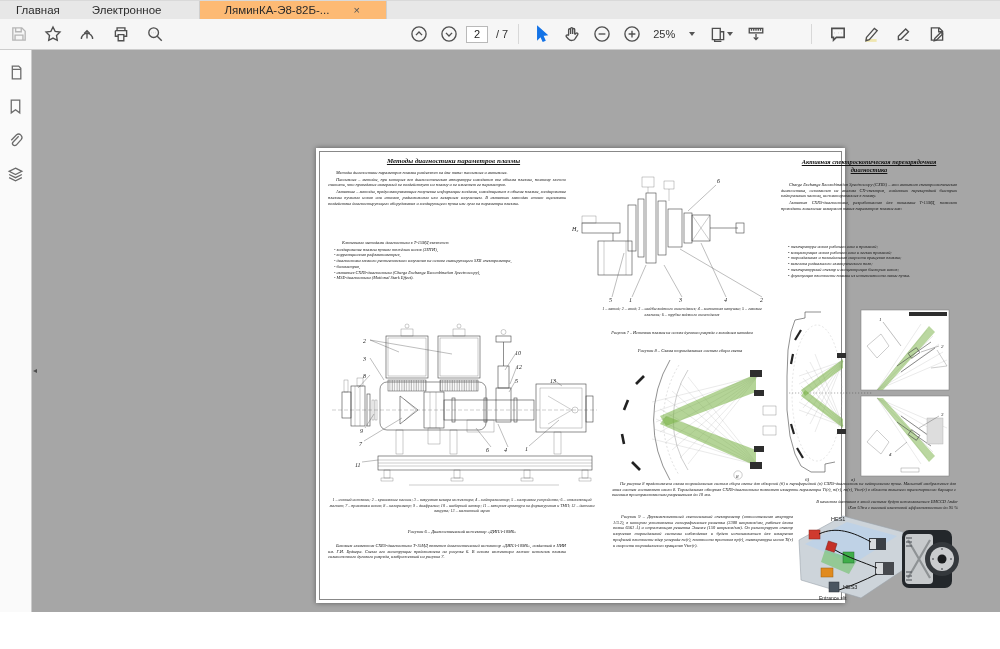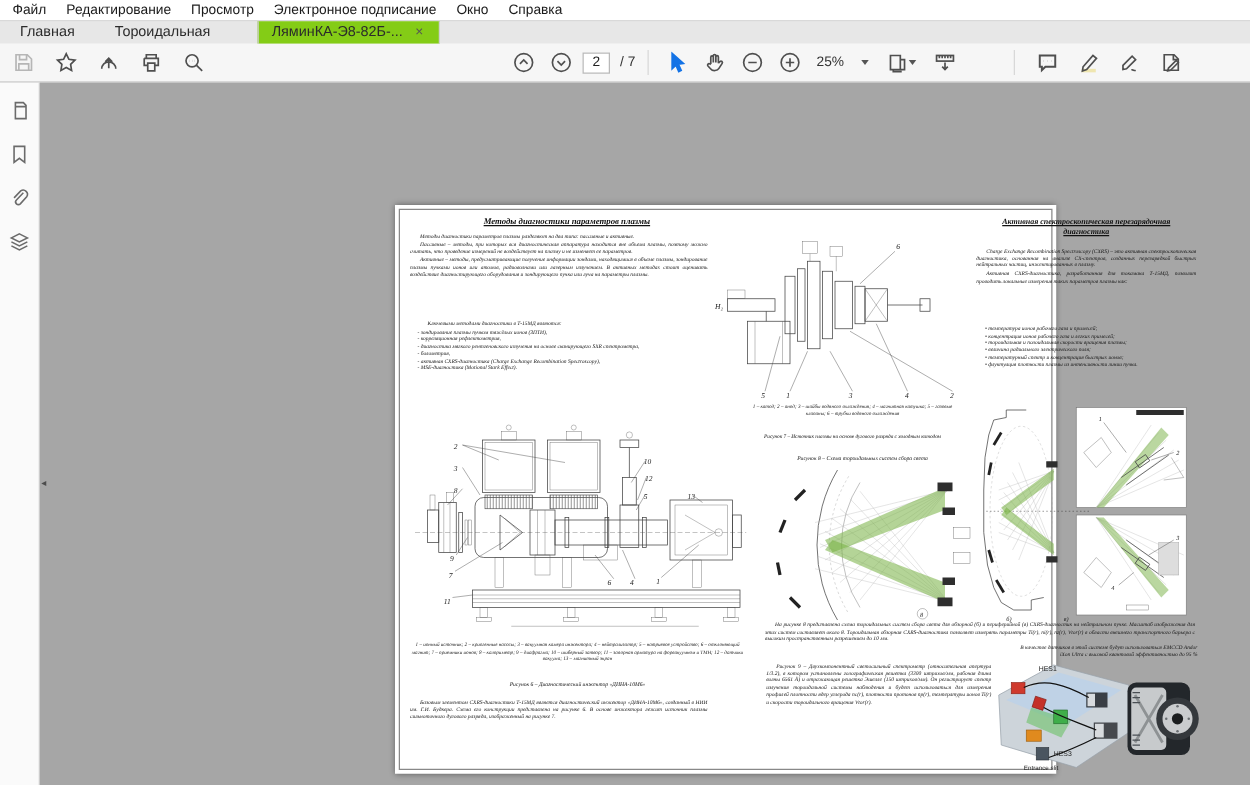--- a/index.html
+++ b/index.html
@@ -17,22 +17,22 @@
 
   
   .menubar { height:16px; background:#fff; display:flex; align-items:center;
     font-size:11px; color:#1a1a1a; padding-left:2px; }
   .menu-item { padding:0 8px; cursor:default; }
 
   
   .tabbar { height:19px; background:#e7e7e7; border-top:1px solid #d9d9d9;
     display:flex; align-items:stretch; font-size:11.5px; color:#2b2b2b; }
   .tab { display:flex; align-items:center; padding:0 16px; }
-  .tab.active { background:#84cc16; border-left:1px solid #cfcfcf; border-right:1px solid #cfcfcf;
-    margin-left:22px; padding:0 10px; gap:8px; }
+  .tab.active { background:#fdba74; border-left:1px solid #cfcfcf; border-right:1px solid #cfcfcf;
+    margin-left:22px; padding:0 24px; gap:22px; }
   .tab-close { font-size:11px; color:#555; padding:0 2px; }
 
   
   .toolbar { position:relative; height:31px; background:#f6f6f6; border-bottom:1px solid #cdcdcd; }
   .tb-group { position:absolute; top:0; height:30px; display:flex; align-items:center; }
   .tb-left { left:6px; gap:9px; }
   .tb-center { left:406px; gap:5px; }
   .tb-right { left:806px; gap:8px; }
   .tb-btn { width:25px; height:24px; display:flex; align-items:center; justify-content:center; }
   .tb-btn svg { width:18px; height:18px; stroke:#4f4f4f; fill:none; stroke-width:1.2; }
@@ -76,35 +76,27 @@
   .fan  { stroke:#b3b3b3; stroke-width:.28; fill:none; }
   .callout { font-family:"Liberation Serif", serif; font-style:italic; font-size:6px; fill:#222; }
   .smalltxt { font-family:"Liberation Sans", sans-serif; font-size:5.5px; fill:#1c1c1c; }
 </style>
 </head>
 <body>
 
 <div class="window">
 
 
-  <div class="menubar">
-    <span class="menu-item">Файл</span>
-    <span class="menu-item">Редактирование</span>
-    <span class="menu-item">Просмотр</span>
-    <span class="menu-item">Электронное подписание</span>
-    <span class="menu-item">Окно</span>
-    <span class="menu-item">Справка</span>
-  </div>
 
   <div class="tabbar">
     <div class="tab">
         <span>Главная</span>
       </div>
     <div class="tab">
-        <span>Тороидальная</span>
+        <span>Электронное</span>
       </div>
     <div class="tab active">
       <span>ЛяминКА-Э8-82Б-...</span>
       <span class="tab-close">×</span>
     </div>
   </div>
 
   <div class="toolbar">
     <div class="tb-group tb-left">
       <div class="tb-btn disabled">

